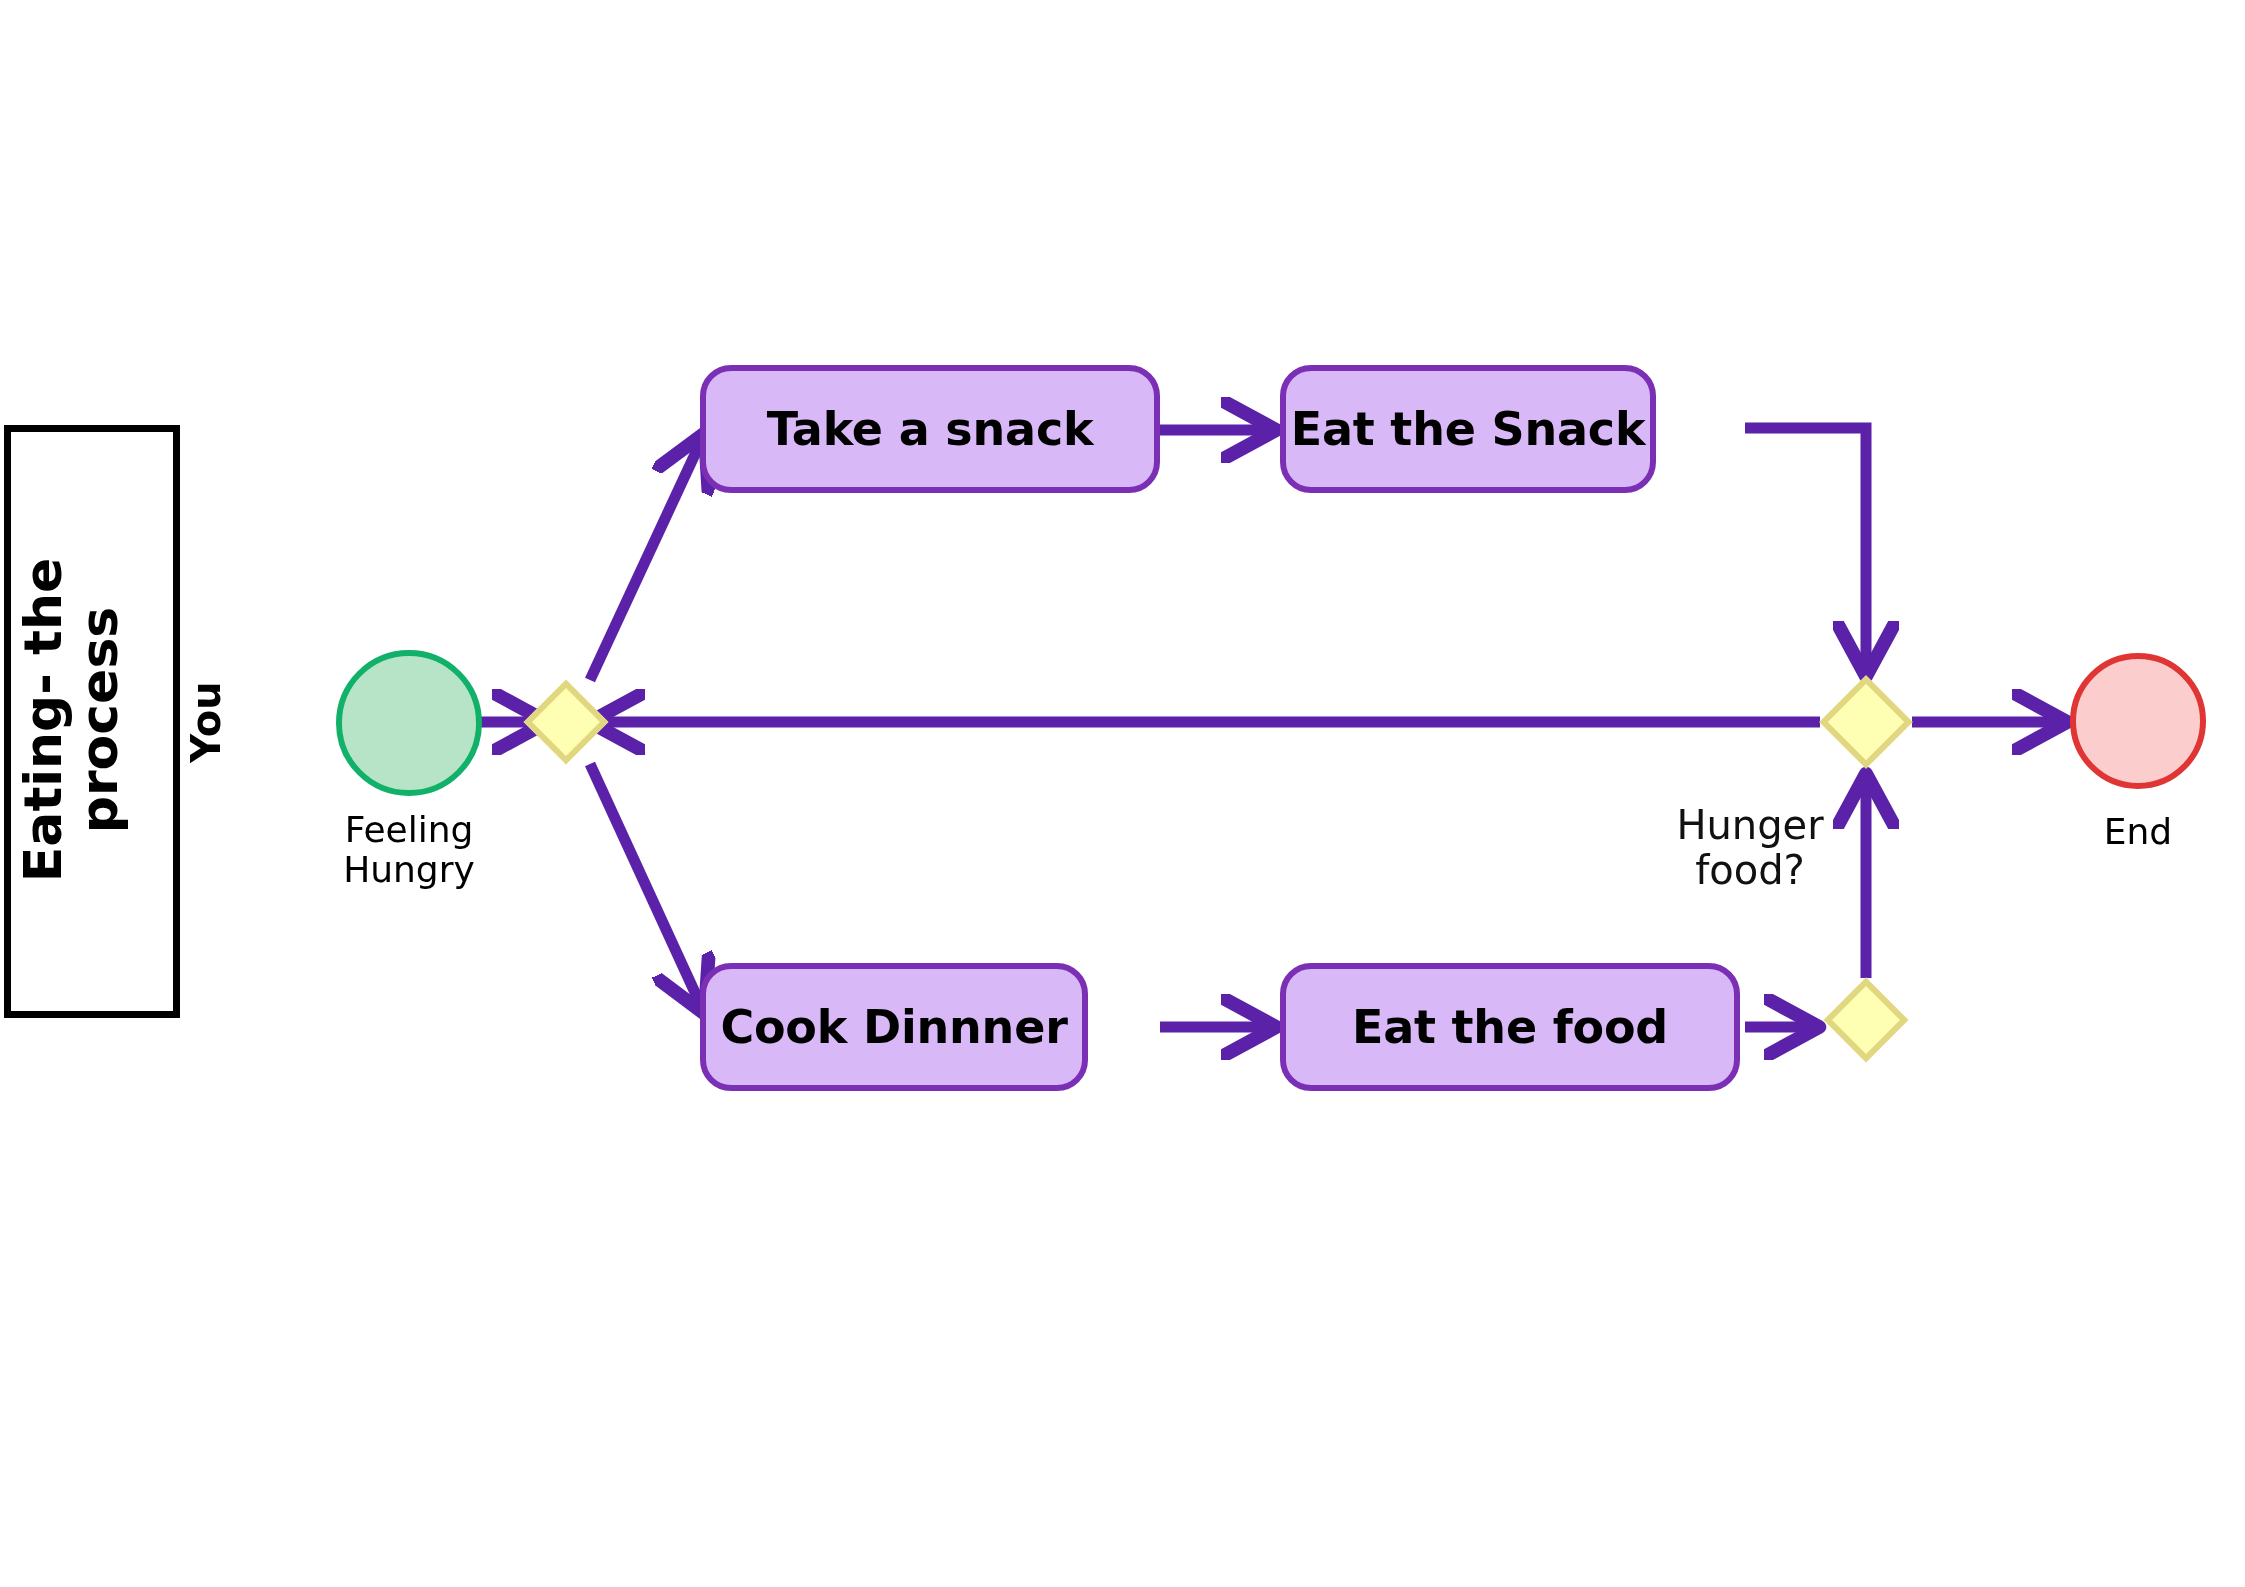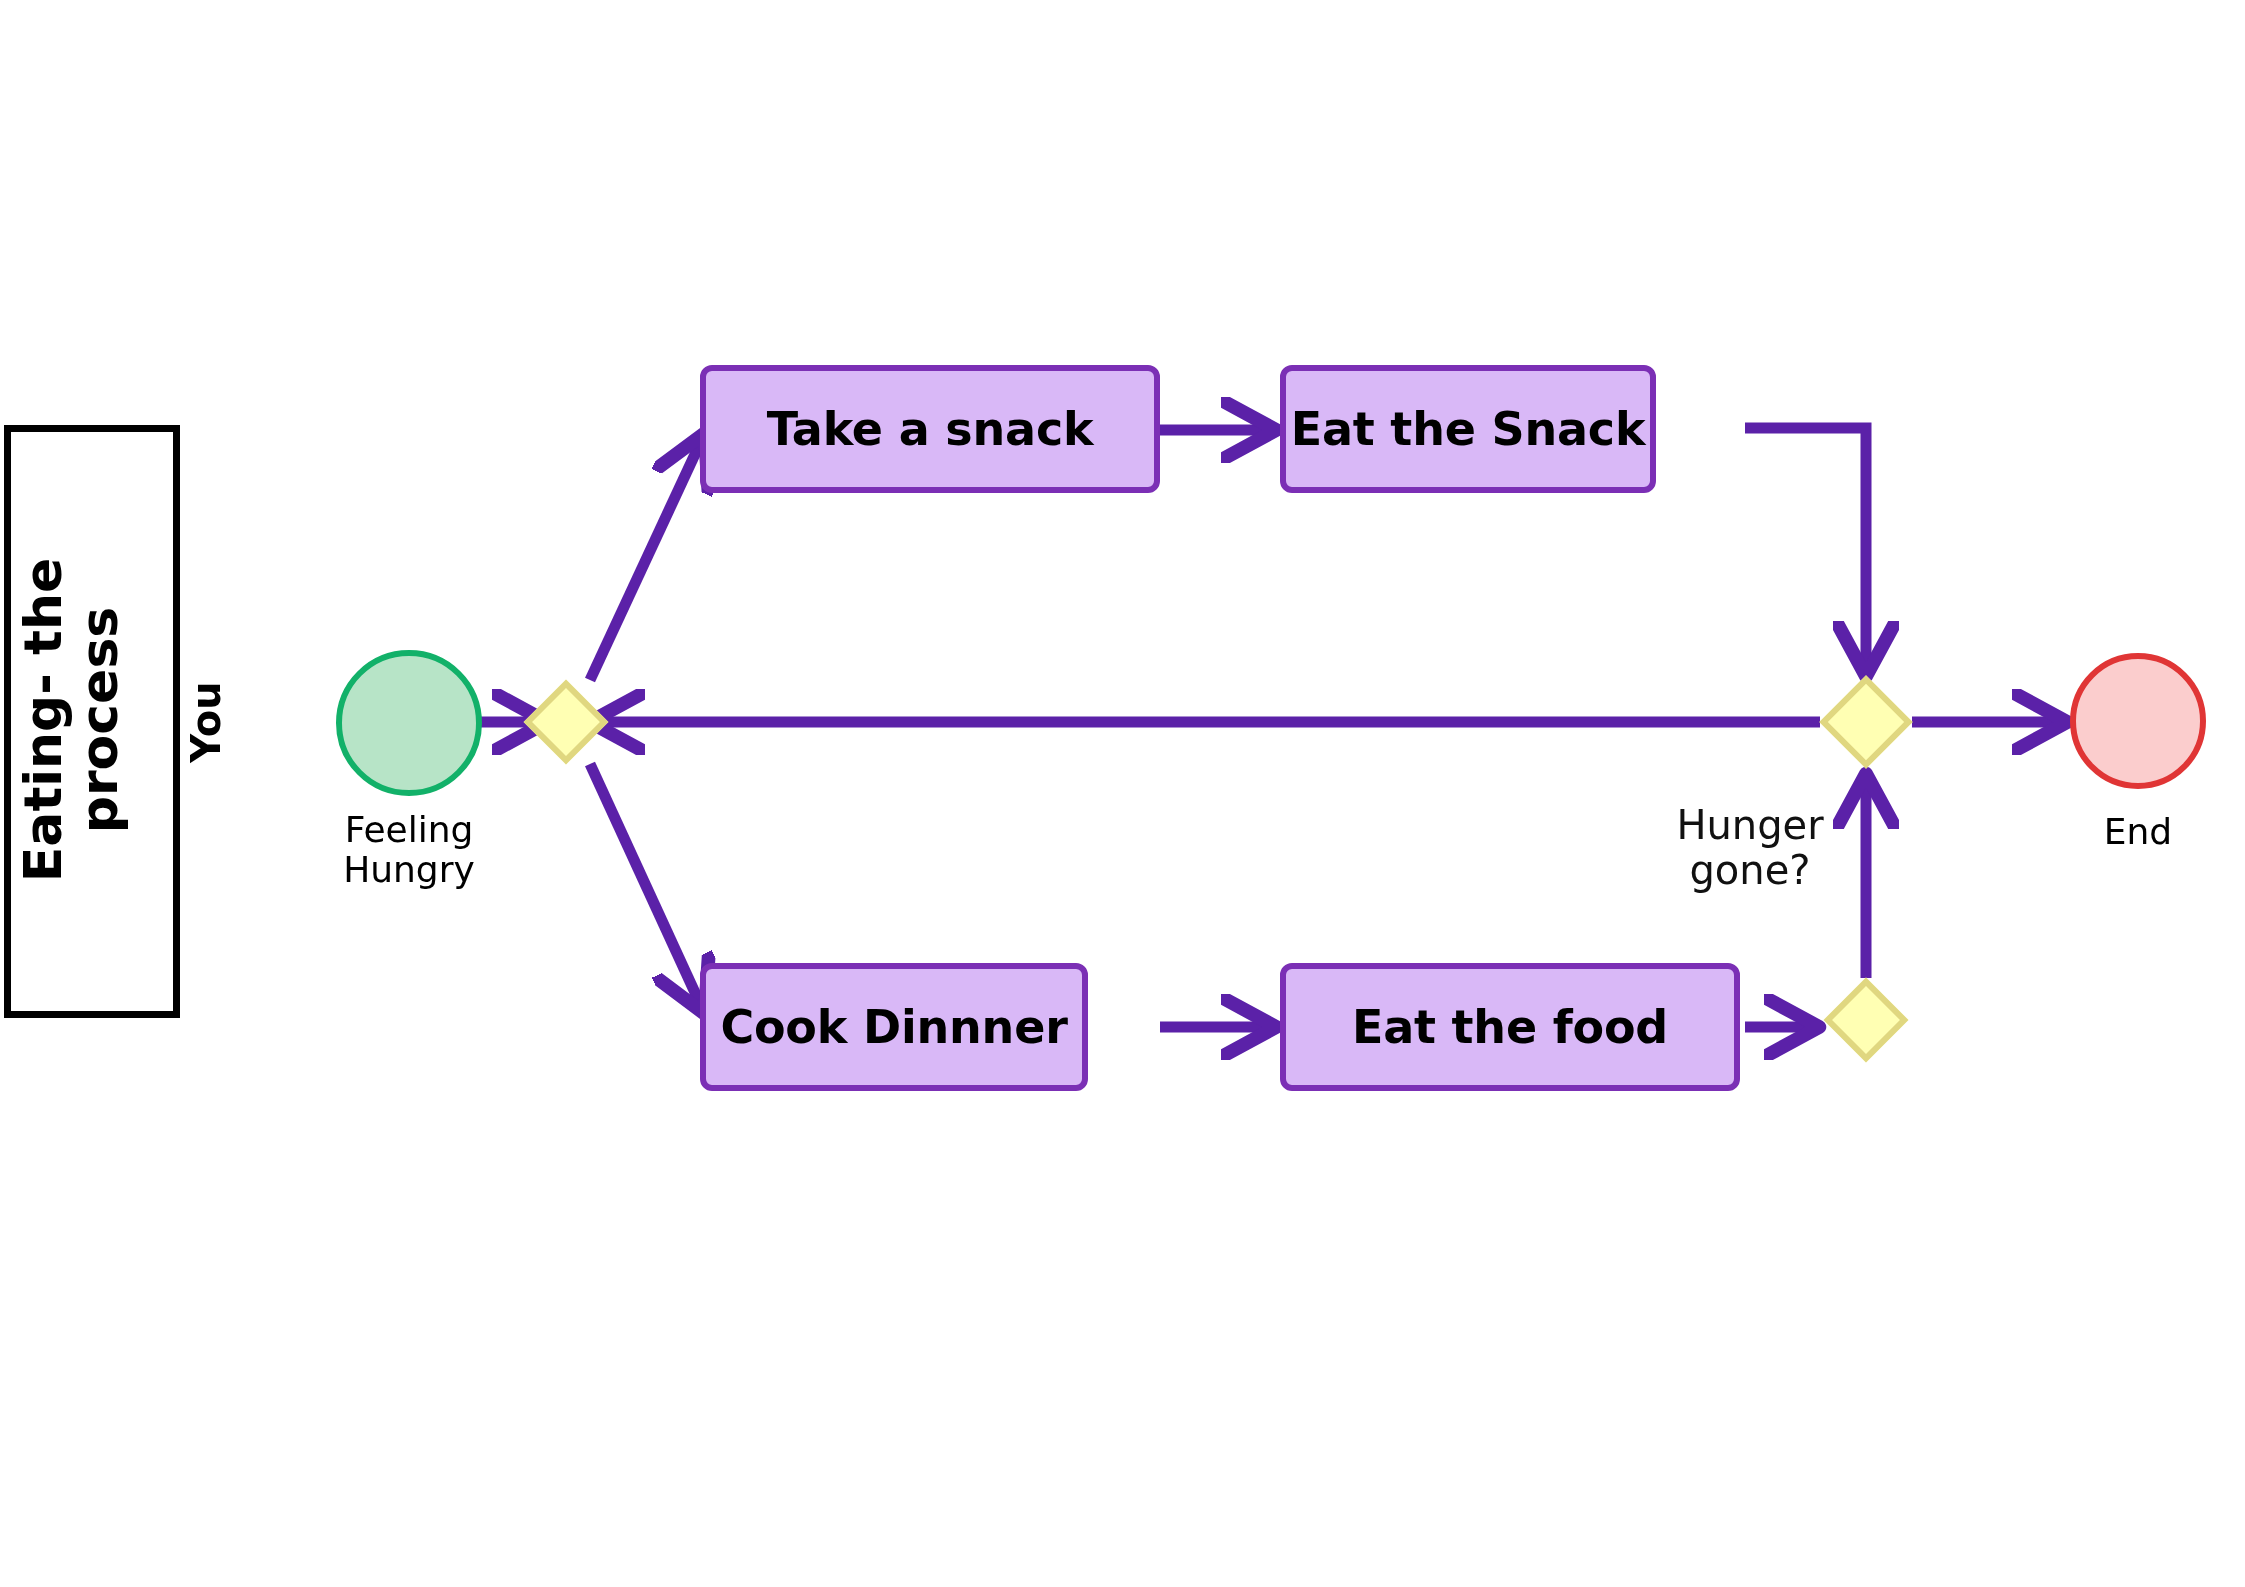--- a/index.html
+++ b/index.html
@@ -57,21 +57,21 @@
   .node {
     position: absolute;
     box-sizing: border-box;
   }
   .task {
     display: flex;
     align-items: center;
     justify-content: center;
     background: #d9b8f7;
     border: 6px solid #7b2fb5;
-    border-radius: 12px;
+    border-radius: 31px;
     color: #000000;
     font-weight: bold;
     font-size: 46px;
     letter-spacing: -0.2px;
     white-space: nowrap;
   }
   .event {
     border-radius: 50%;
     box-sizing: border-box;
   }
@@ -171,18 +171,18 @@
 
   <div class="node task" style="left:1280px; top:963px; width:460px; height:128px;">
     <span>Eat the food</span>
   </div>
 
   <div class="node gateway" style="left:1833px; top:689px; width:66px; height:66px;"></div>
 
   <div class="node gateway" style="left:1836px; top:990px; width:60px; height:60px;"></div>
 
   <div class="edge-label" style="left:1630px; top:803px; width:240px;">Hunger
-gone?</div>
+food?</div>
 
   <div class="node event end" style="left:2070px; top:653px; width:136px; height:136px;"></div>
   <div class="node-label" style="left:2008px; top:812px; width:260px;">End</div>
 
 </div>
 
 </body></html>

